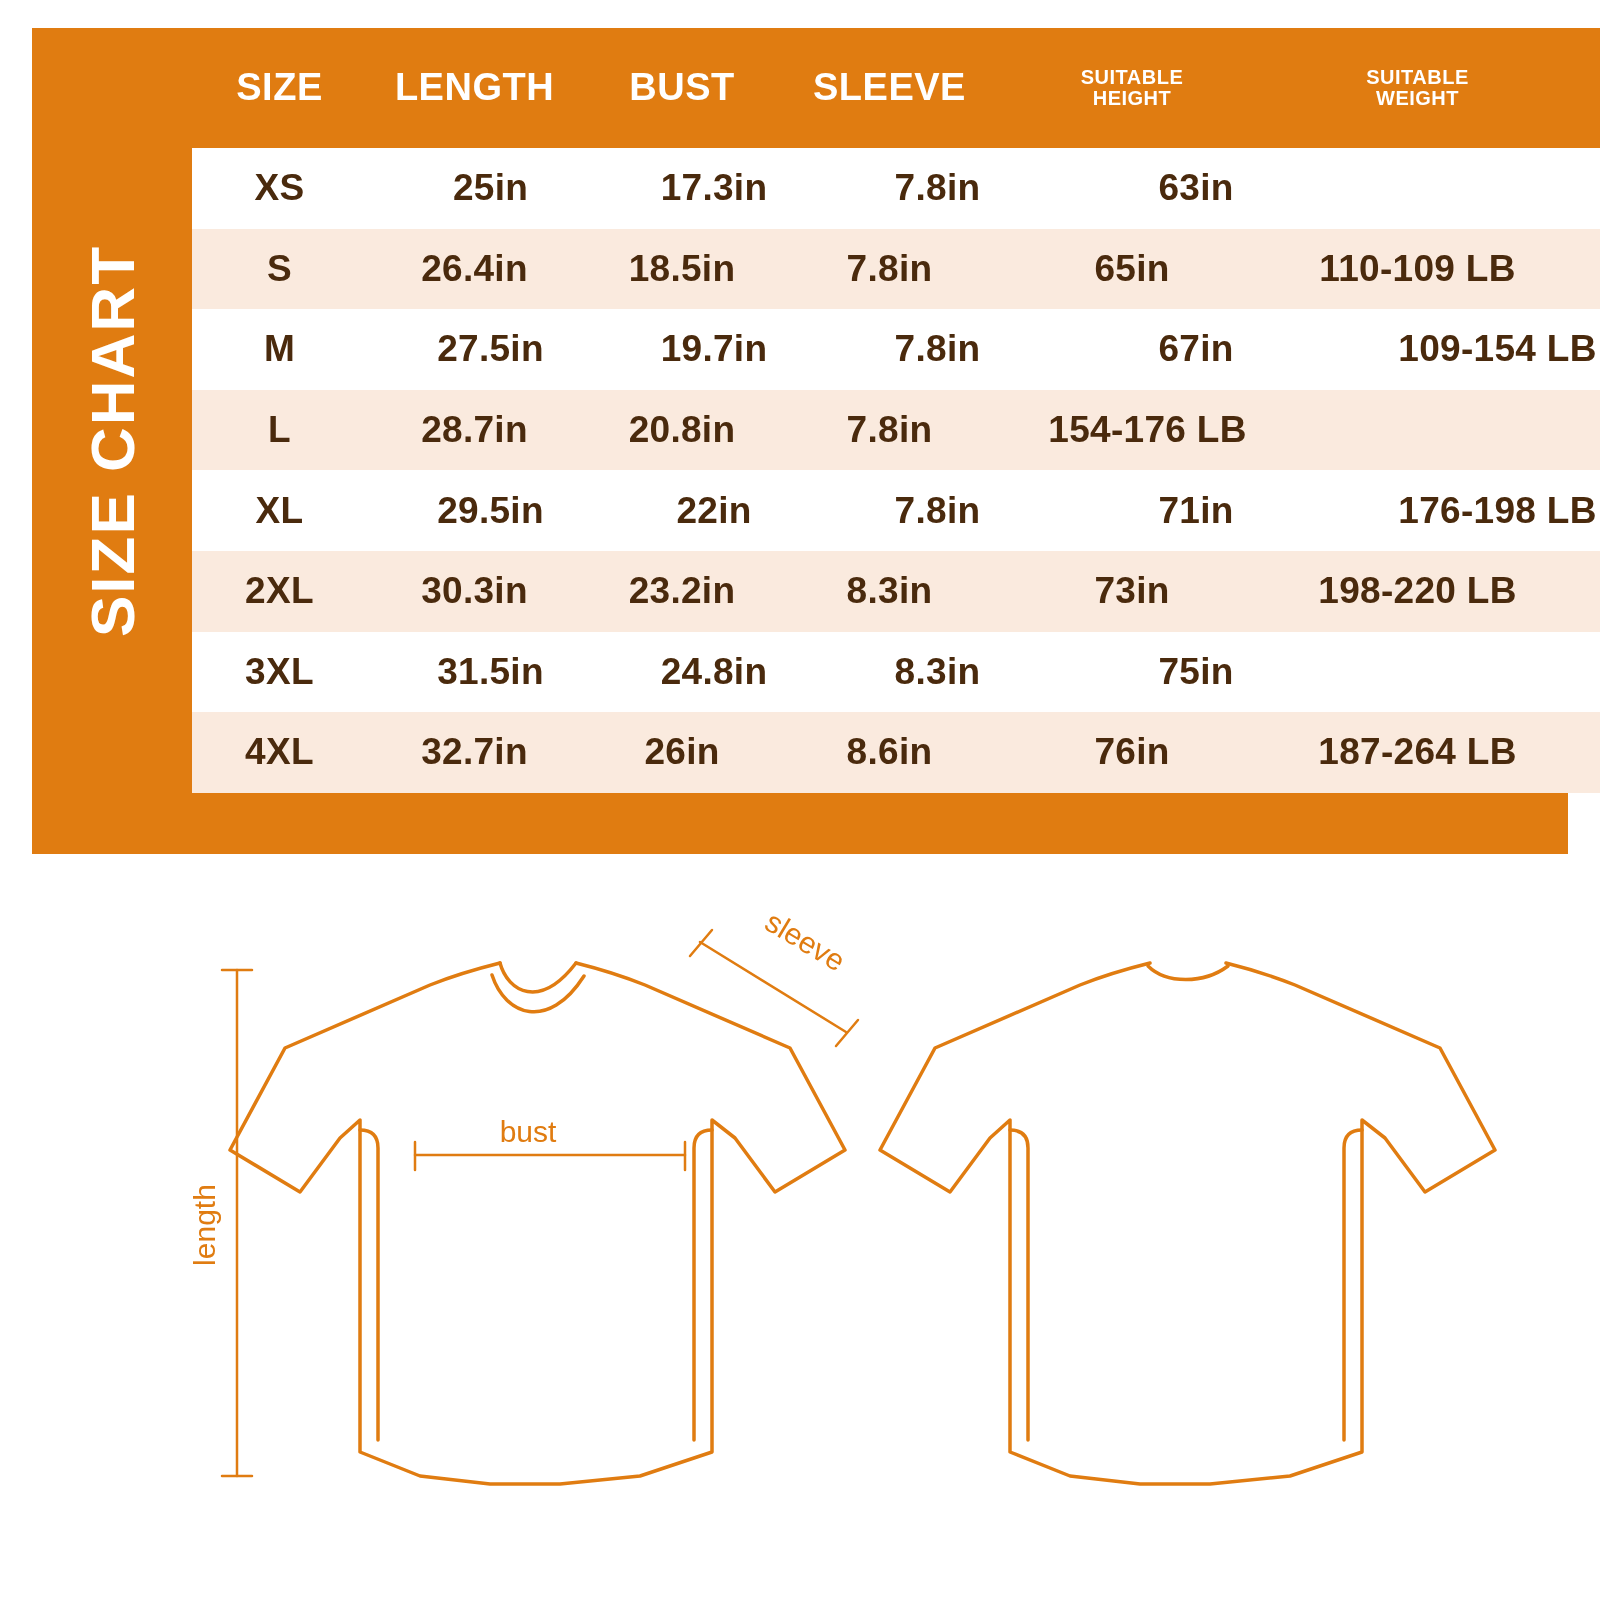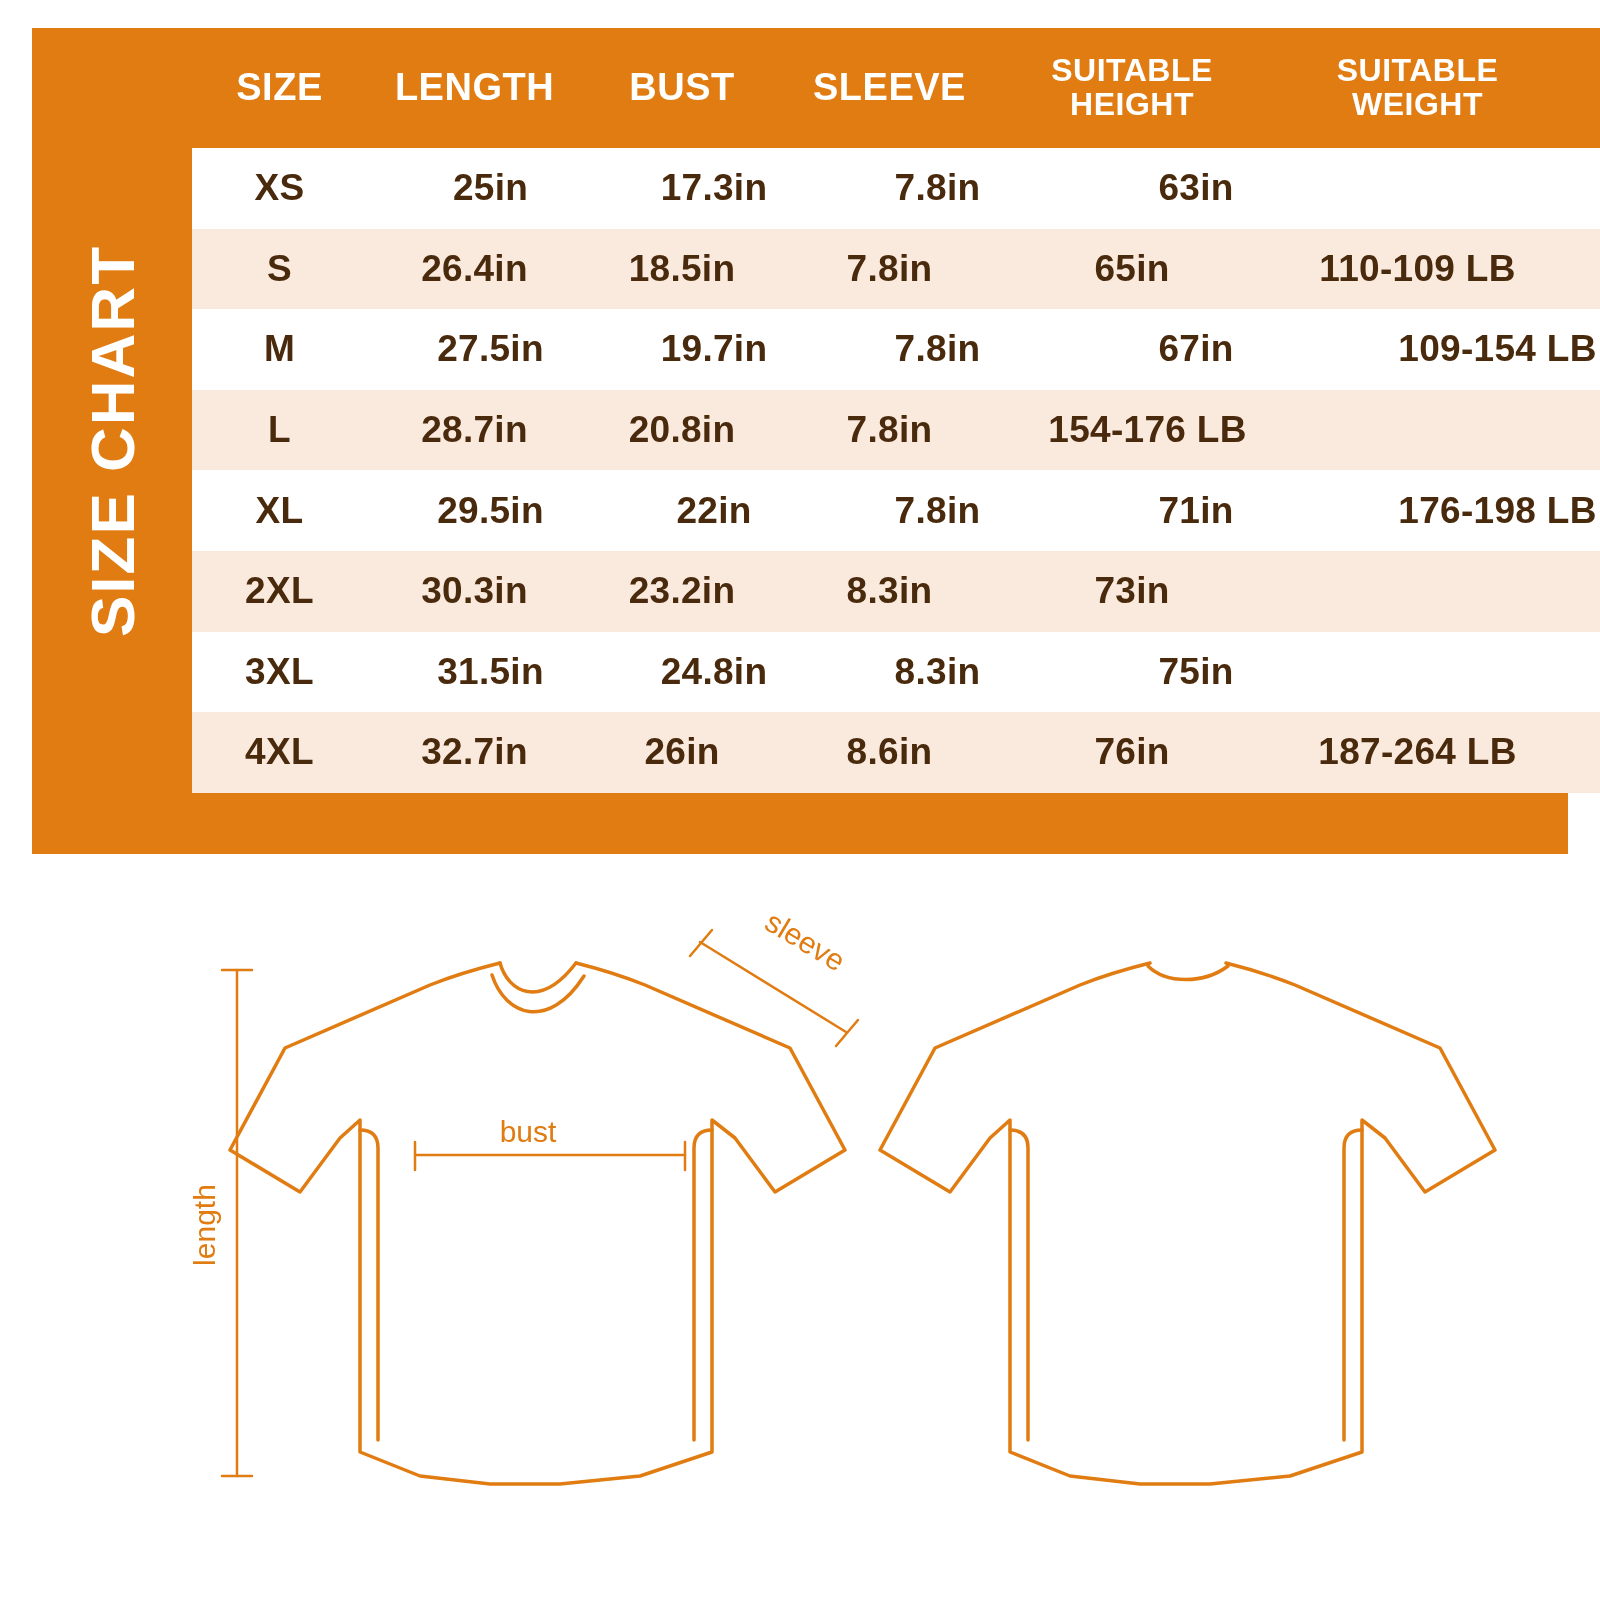--- a/index.html
+++ b/index.html
@@ -66,21 +66,21 @@
   }
   .head-cell {
     color: #ffffff;
     font-weight: bold;
     text-align: center;
     font-size: 38px;
     line-height: 1.05;
     letter-spacing: 0.5px;
   }
   .head-cell.small {
-    font-size: 32px;
+    font-size: 20px;
   }
 
   .data-row {
     display: flex;
     height: 80.6px;
     align-items: center;
   }
   .data-row.odd { background: #ffffff; gap: 16px; }
   .data-row.even { background: #faeade; }
 
@@ -186,20 +186,21 @@
         <div class="cell col-height">71in</div>
         <div class="cell col-weight">176-198 LB</div>
       </div>
 
       <div class="data-row even">
         <div class="cell col-size">2XL</div>
         <div class="cell col-length">30.3in</div>
         <div class="cell col-bust">23.2in</div>
         <div class="cell col-sleeve">8.3in</div>
         <div class="cell col-height">73in</div>
+        <div class="cell col-weight">198-220 LB</div>
       </div>
 
       <div class="data-row odd">
         <div class="cell col-size">3XL</div>
         <div class="cell col-length">31.5in</div>
         <div class="cell col-bust">24.8in</div>
         <div class="cell col-sleeve">8.3in</div>
         <div class="cell col-height">75in</div>
       </div>
 

